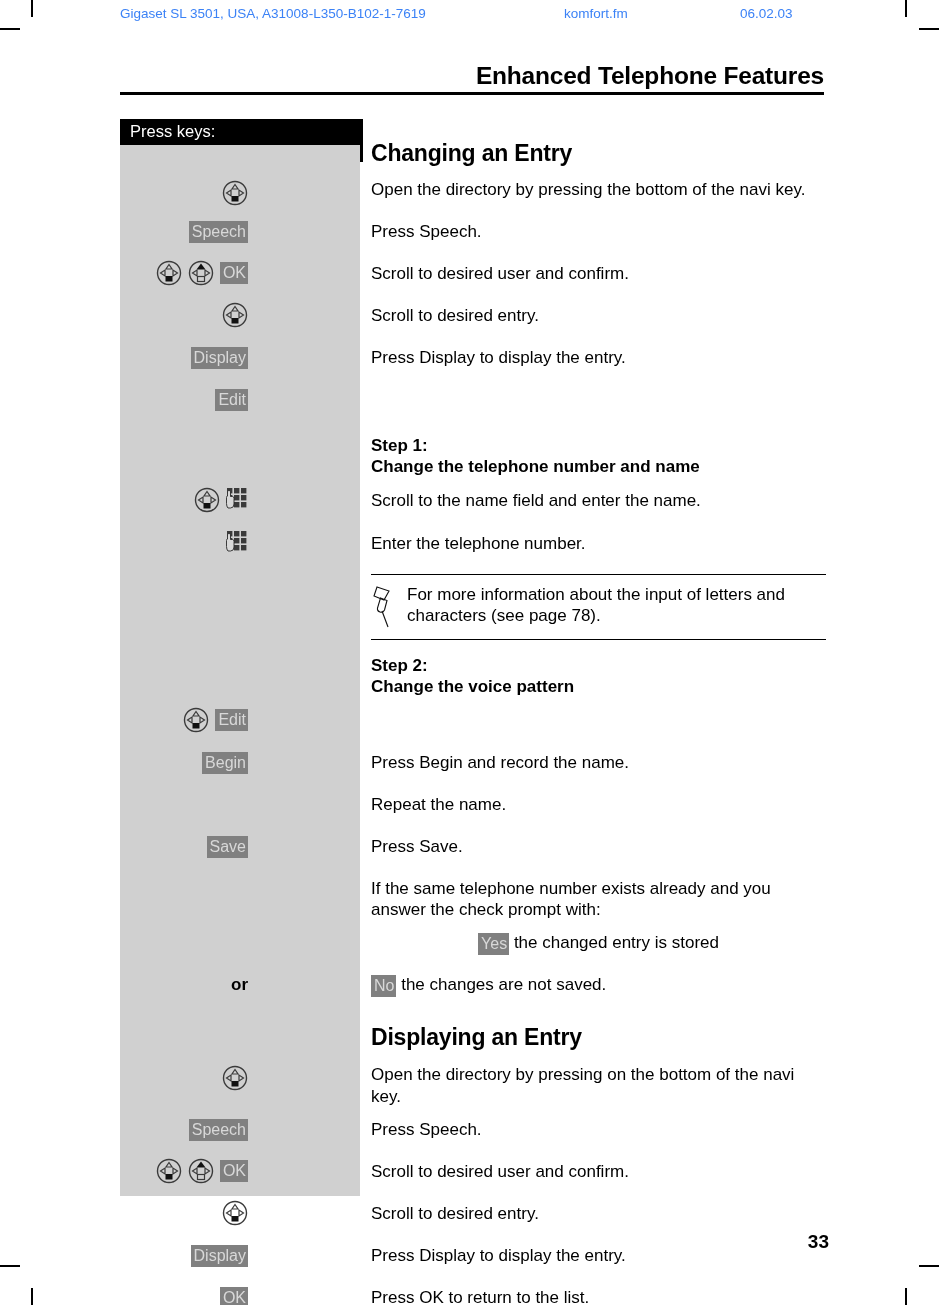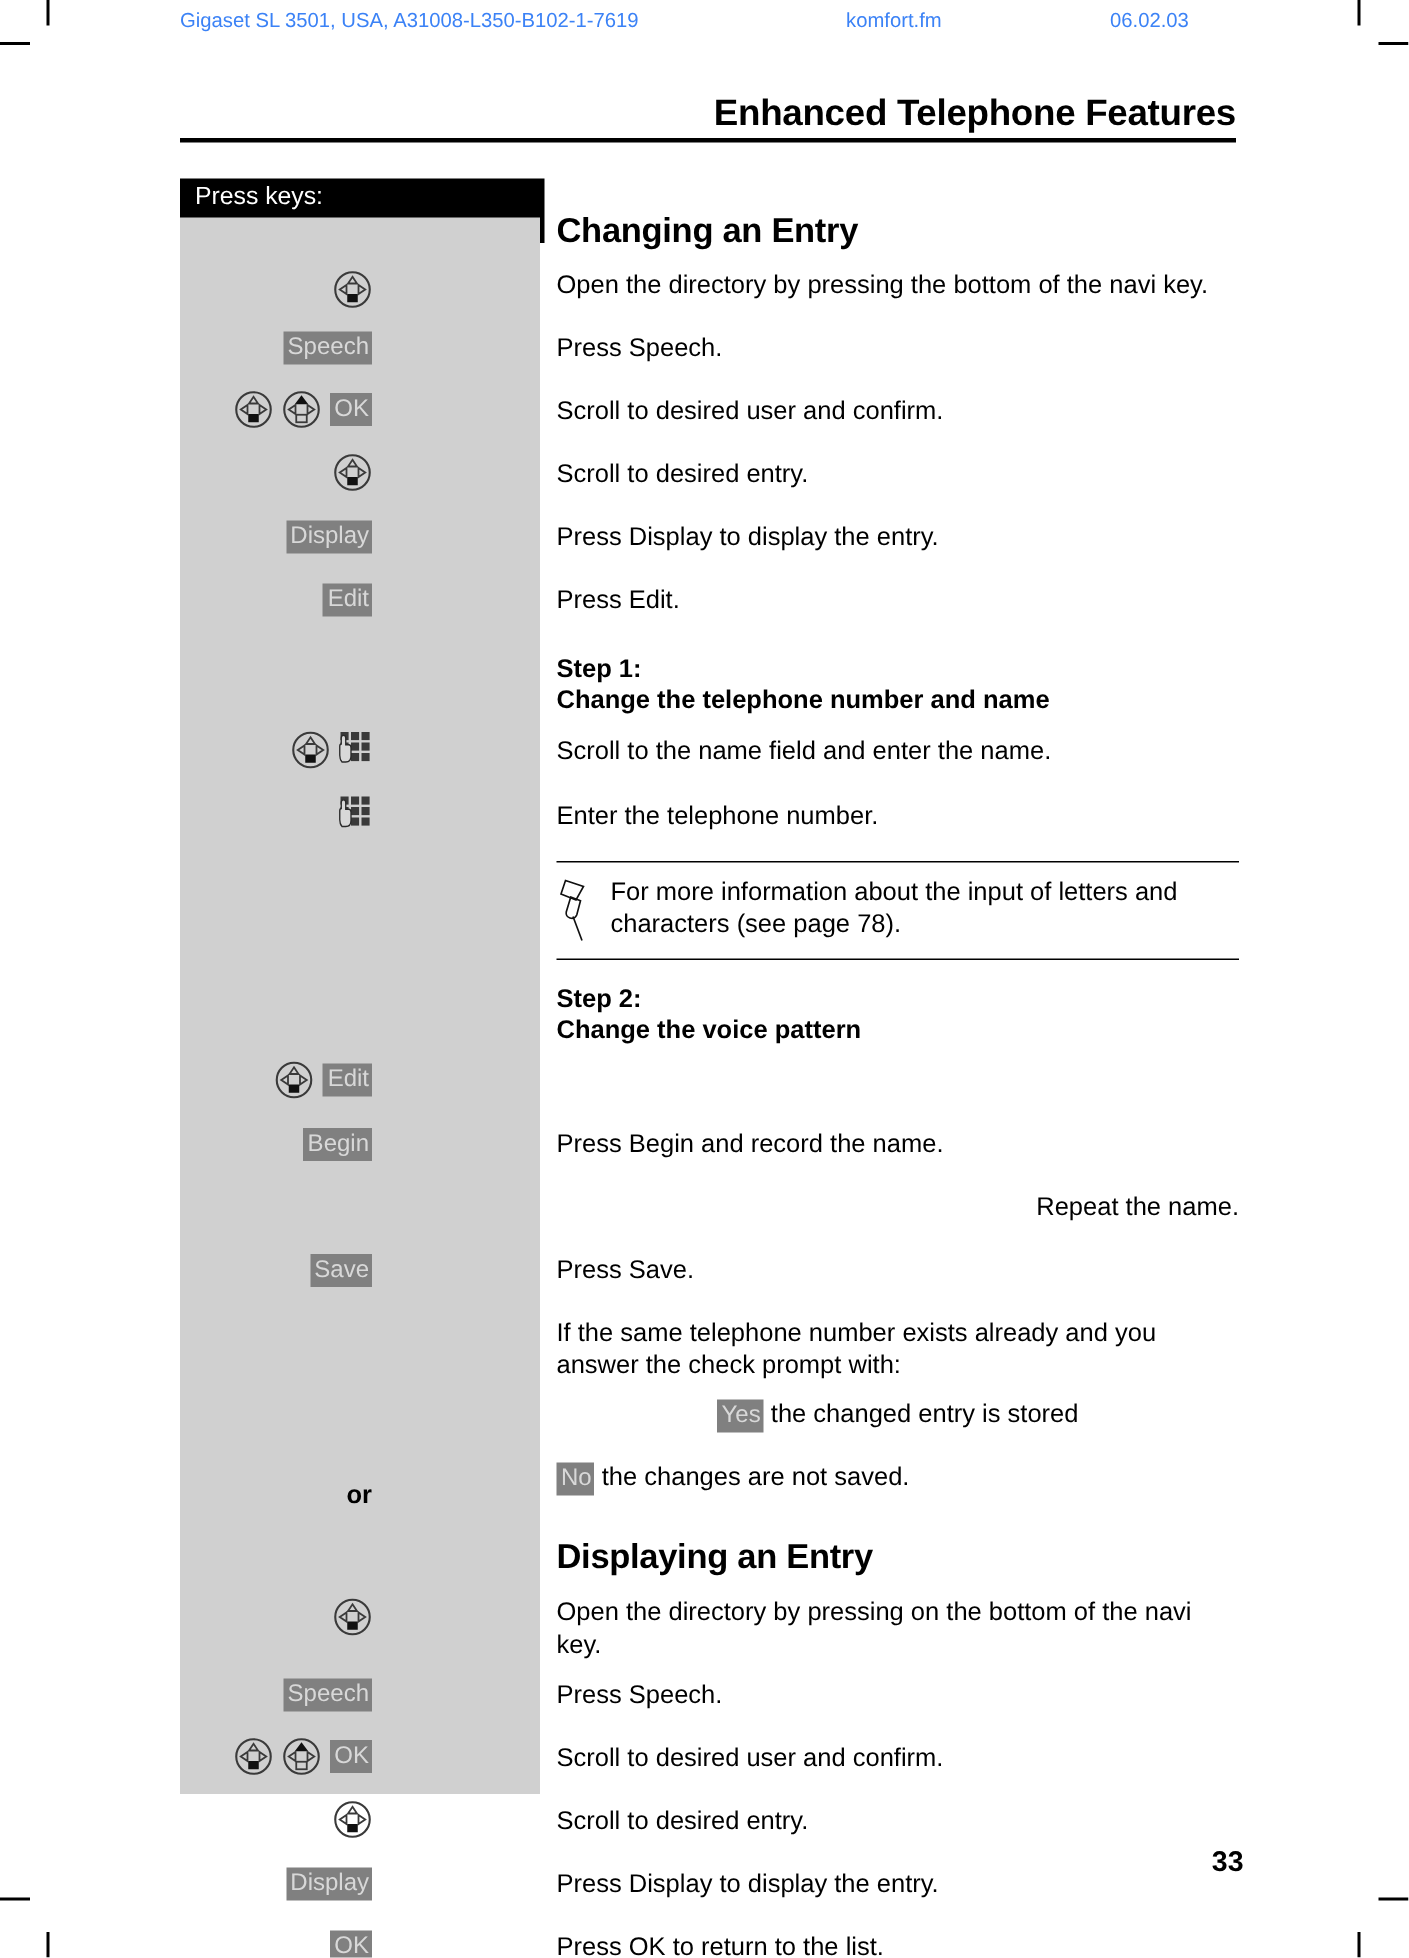--- a/index.html
+++ b/index.html
@@ -256,21 +256,20 @@
     <div class="keys" style="top:0;">
       <span class="softkey">Display</span>
     </div>
     <div class="text">Press Display to display the entry.</div>
   </div>
 
   <div class="row" style="margin-top:12px;">
     <div class="keys" style="top:0;">
       <span class="softkey">Edit</span>
     </div>
-    <div class="text">Press Edit.</div>
   </div>
 
   <div class="row" style="margin-top:16px;">
     <div class="text bold">Step 1:</div>
     <div class="text bold">Change the telephone number and name</div>
   </div>
 
   <div class="row" style="margin-top:12px;">
     <div class="keys" style="top:-3px;">
       <span class="navi">
@@ -353,21 +352,21 @@
     </div>
   </div>
 
   <div class="row" style="margin-top:12px;">
     <div class="keys" style="top:0;">
       <span class="softkey">Begin</span>
     </div>
     <div class="text">Press Begin and record the name.</div>
   </div>
 
-  <div class="row" style="margin-top:12px;text-align:right;">
+  <div class="row" style="margin-top:12px;">
     <div class="text">Repeat the name.</div>
   </div>
 
   <div class="row" style="margin-top:12px;">
     <div class="keys" style="top:0;">
       <span class="softkey">Save</span>
     </div>
     <div class="text">Press Save.</div>
   </div>
 
@@ -376,21 +375,21 @@
   </div>
 
   <div class="row" style="margin-top:12px;text-align:center;">
     <div class="text">
       <span class="softkey">Yes</span>
       <span>the changed entry is stored</span>
     </div>
   </div>
 
   <div class="row" style="margin-top:12px;">
-    <div class="keys" style="top:13px;">
+    <div class="keys" style="top:1px;">
       <span class="or-label">or</span>
     </div>
     <div class="text">
       <span class="softkey">No</span>
       <span>the changes are not saved.</span>
     </div>
   </div>
 
   <h2 class="section" style="margin-top:20px;">Displaying an Entry</h2>
 

